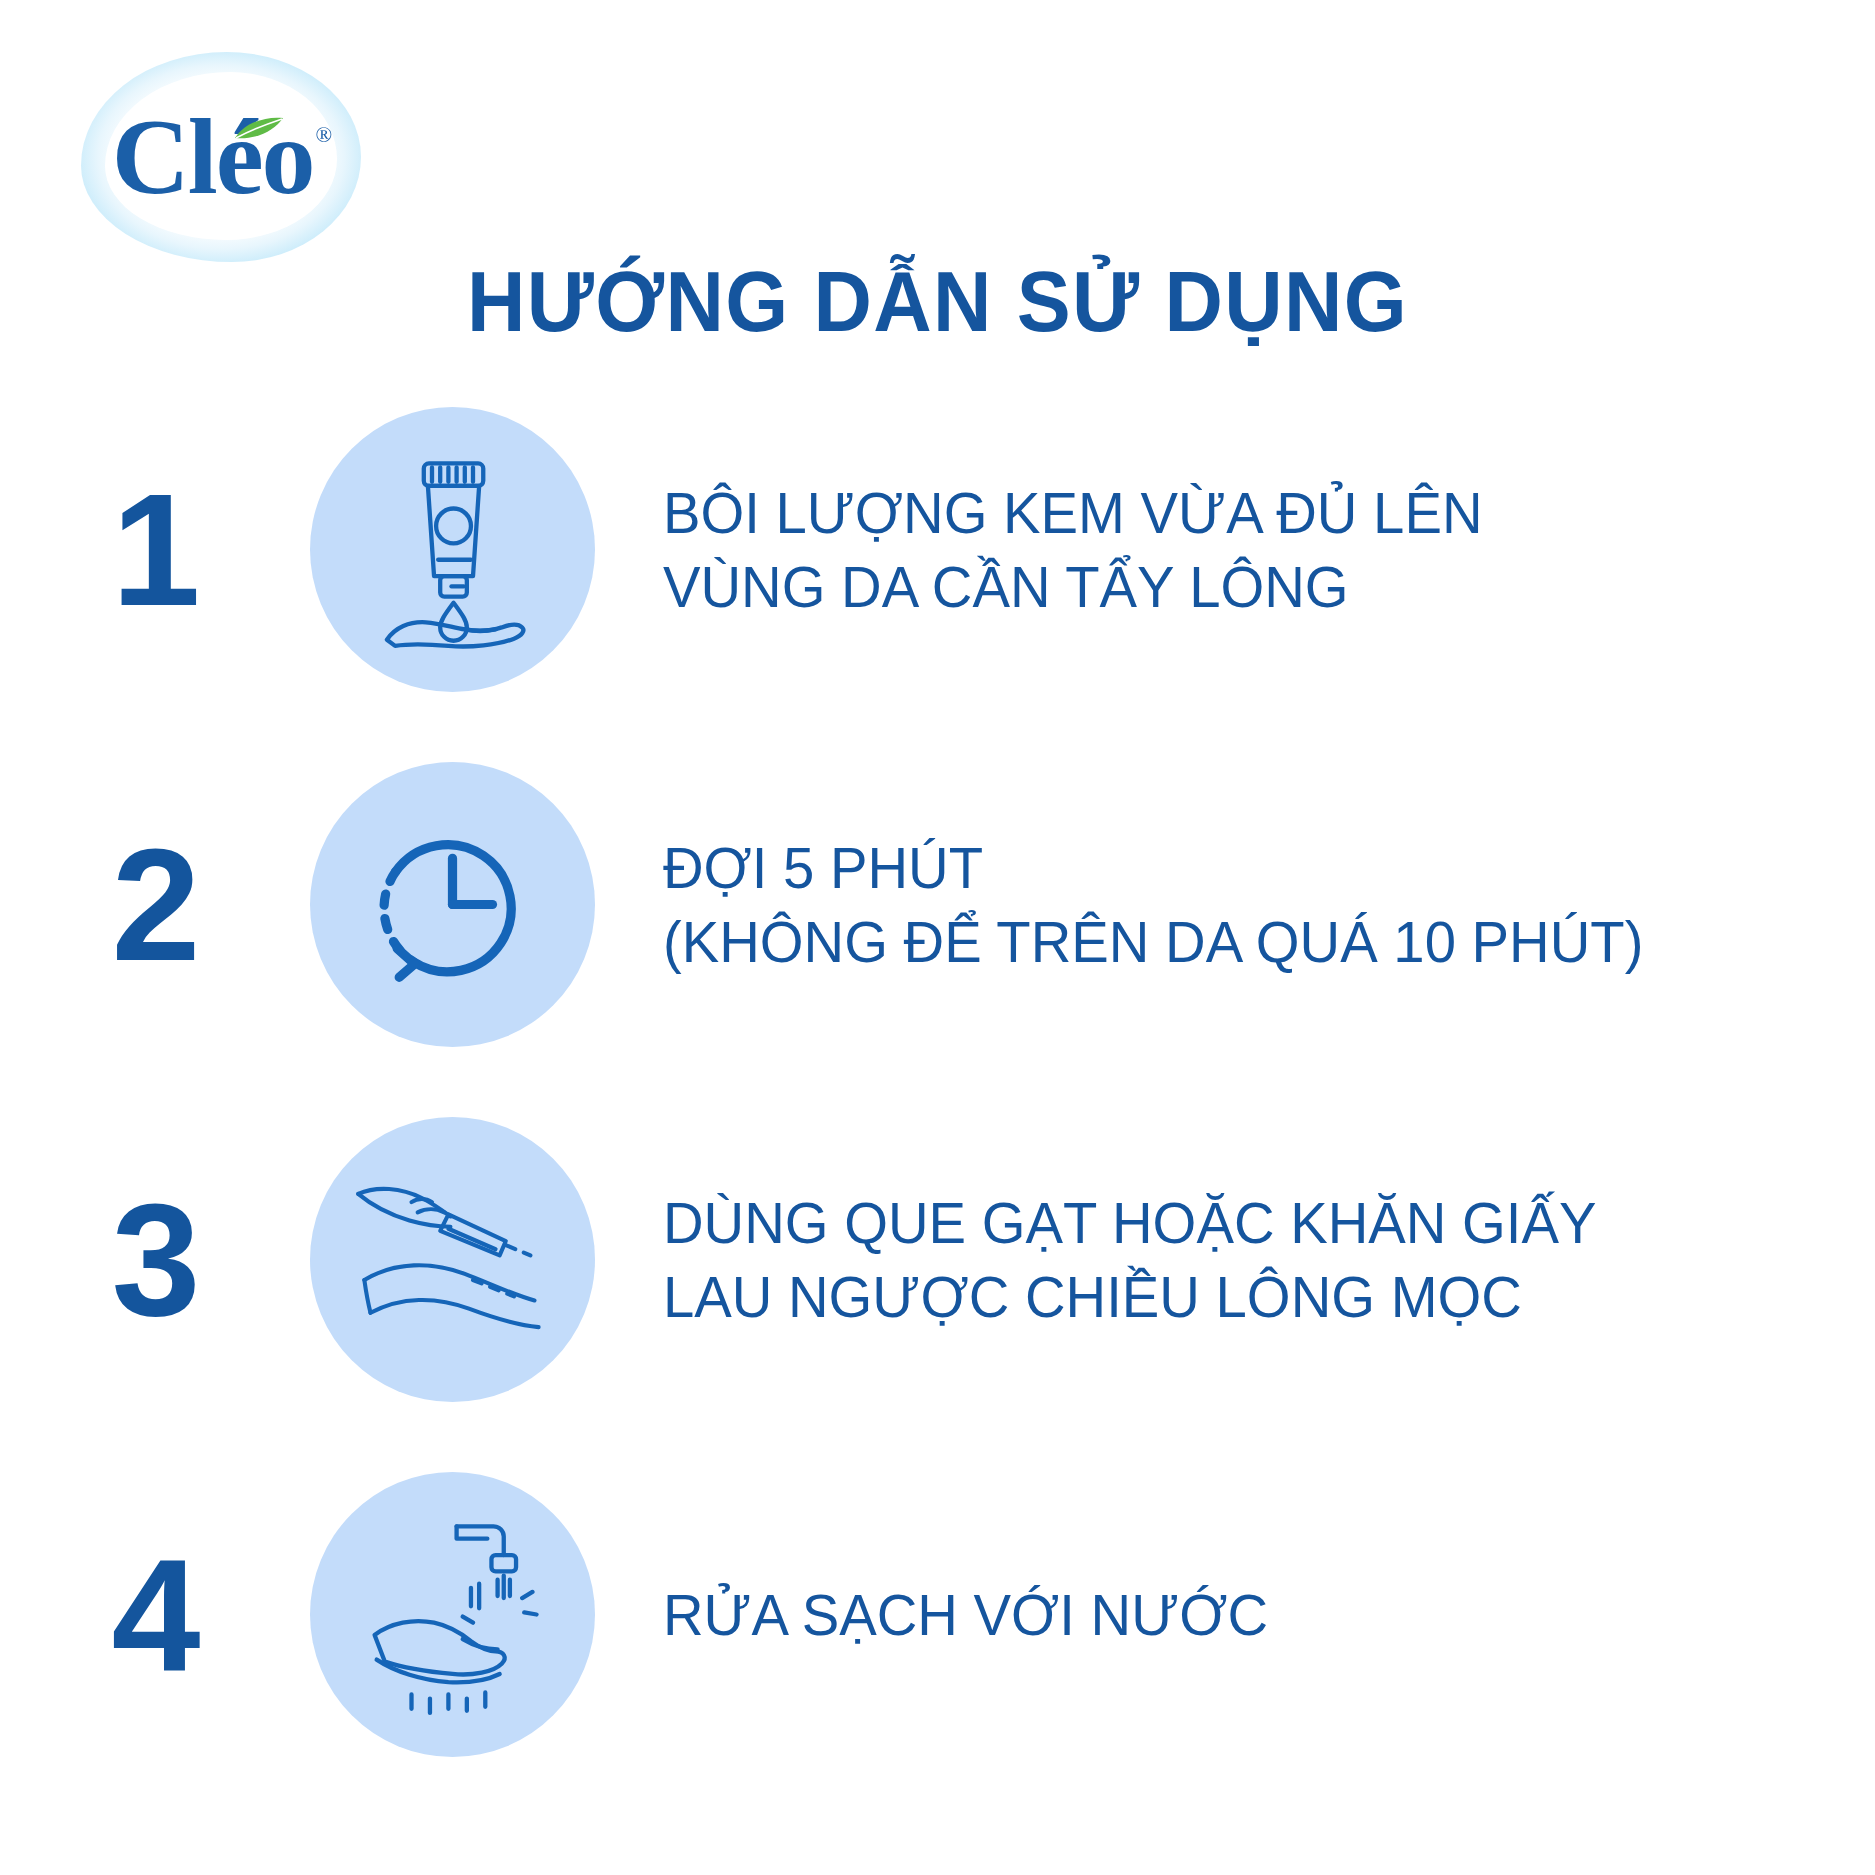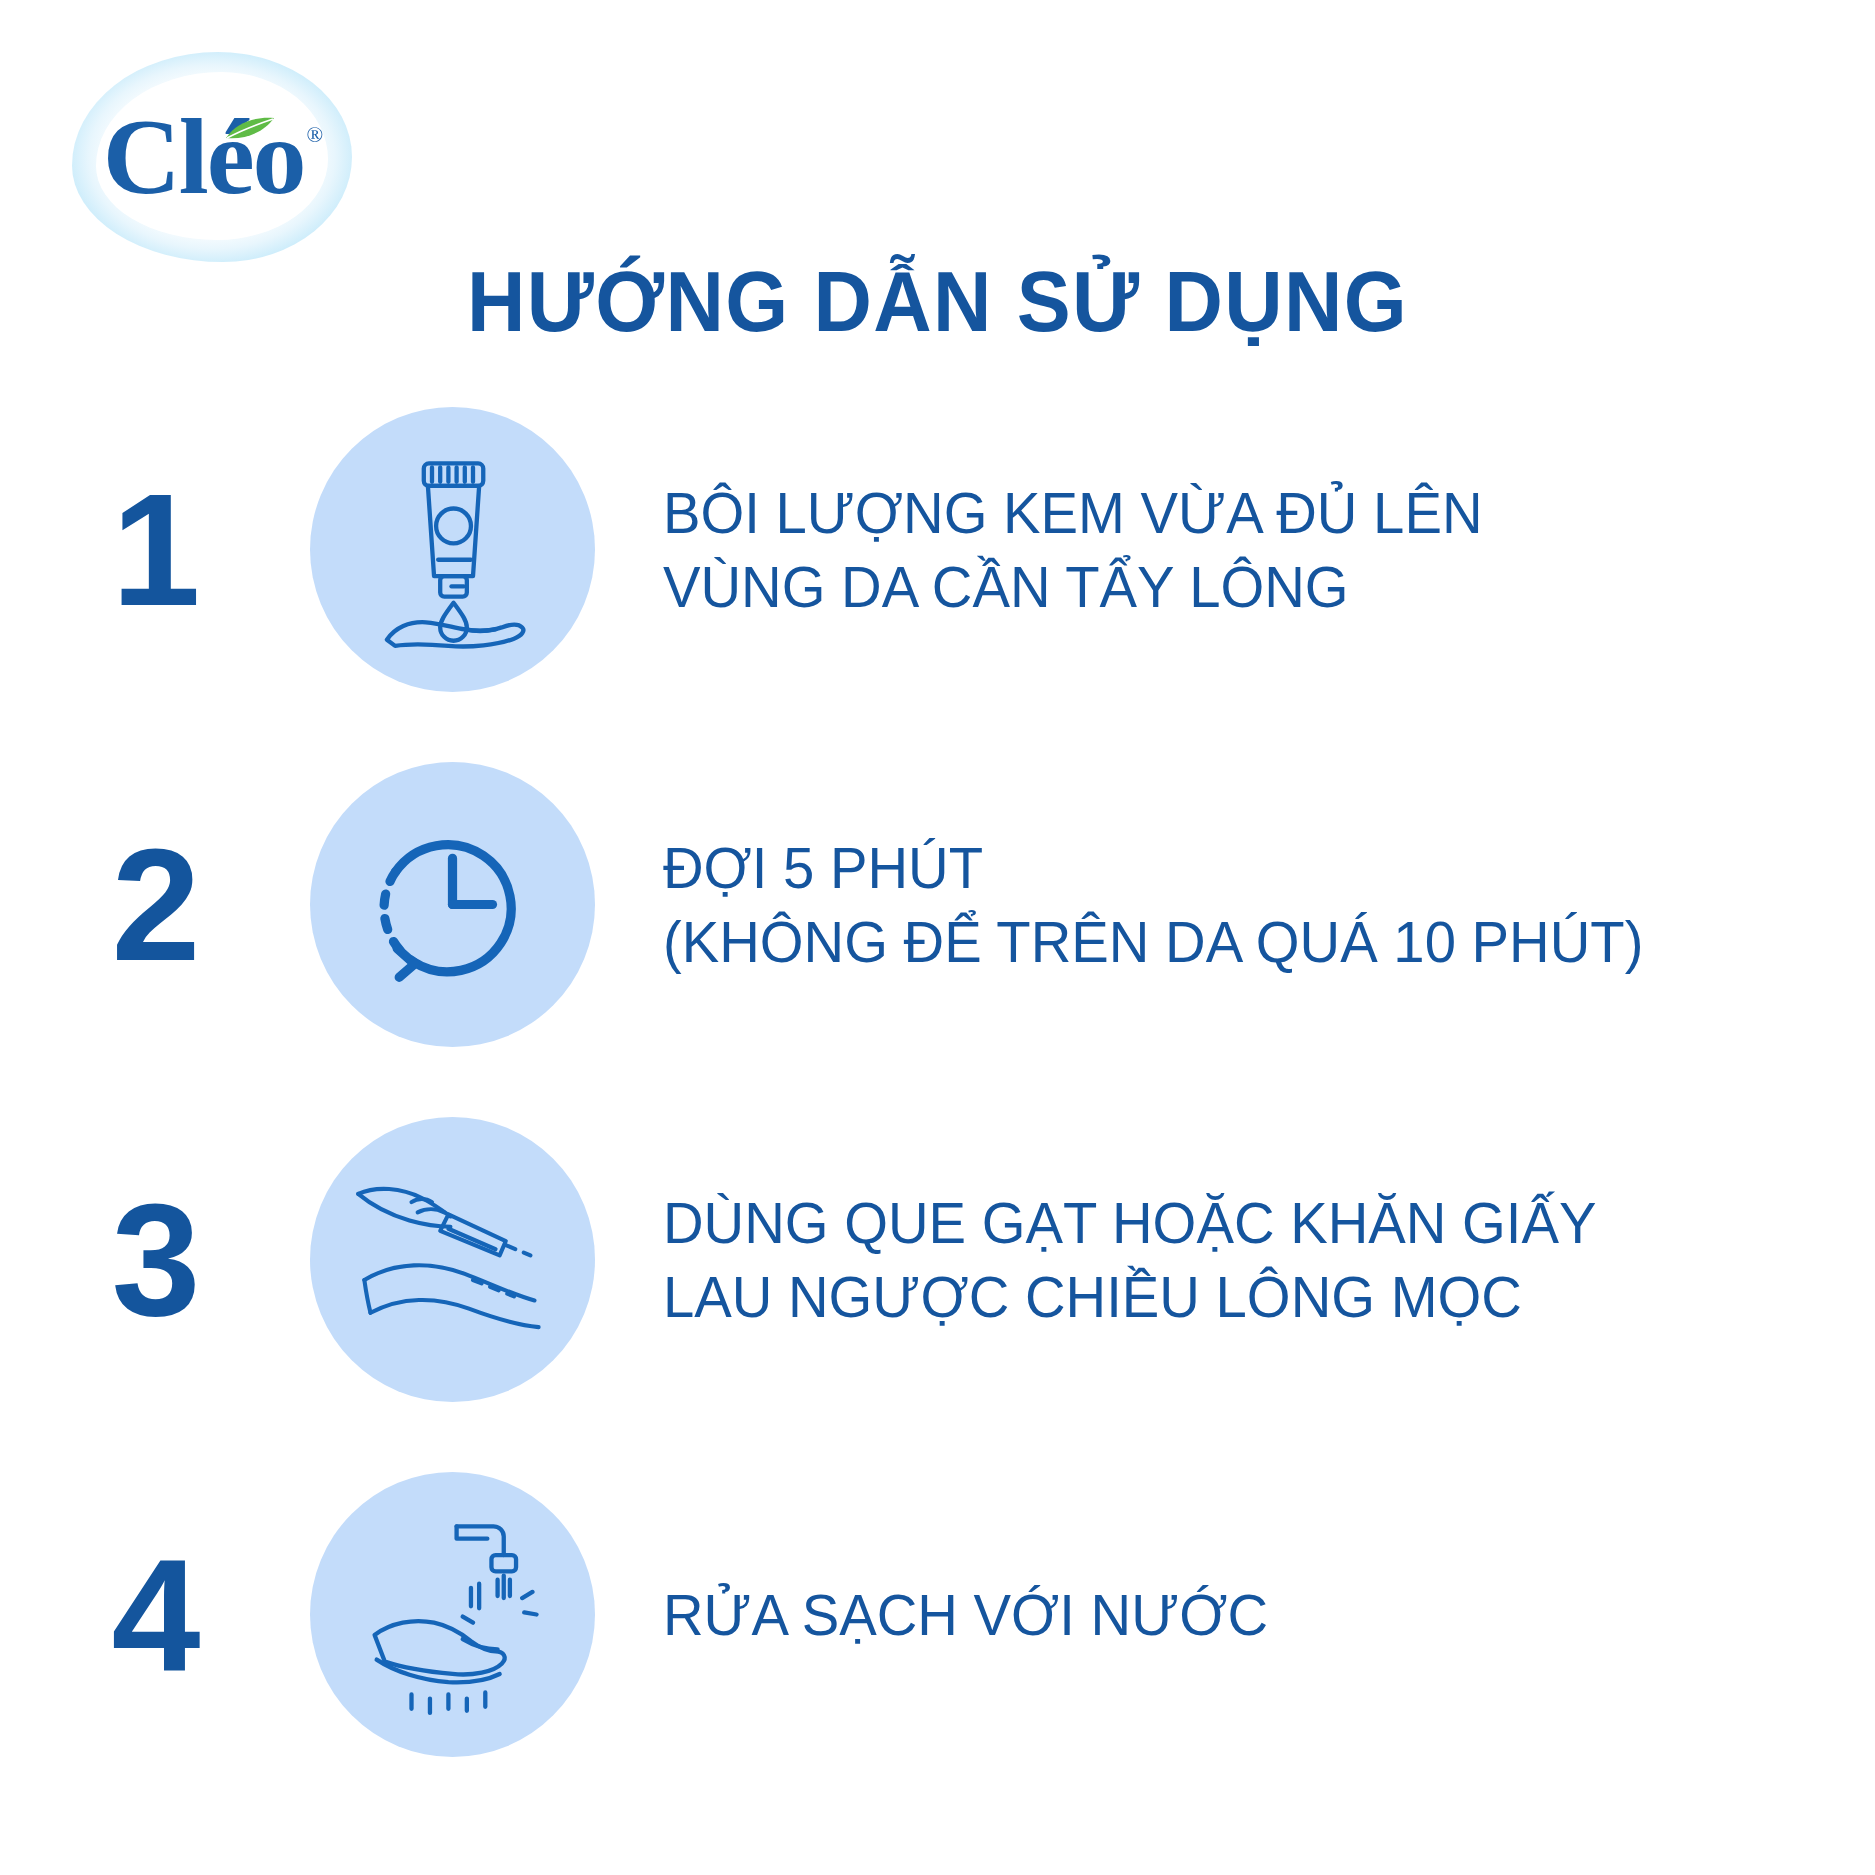--- a/index.html
+++ b/index.html
@@ -12,21 +12,21 @@
     height: 1875px;
     font-family: "Liberation Sans", sans-serif;
     position: relative;
     overflow: hidden;
     -webkit-font-smoothing: antialiased;
   }
 
   
   .logo-wrap {
     position: absolute;
-    left: 72px;
+    left: 81px;
     top: 52px;
     width: 280px;
     height: 210px;
   }
   .logo-glow {
     position: absolute;
     left: 0; top: 0;
     width: 280px; height: 210px;
     border-radius: 52% 48% 46% 54% / 54% 50% 50% 46%;
     background: radial-gradient(ellipse at 50% 50%,

